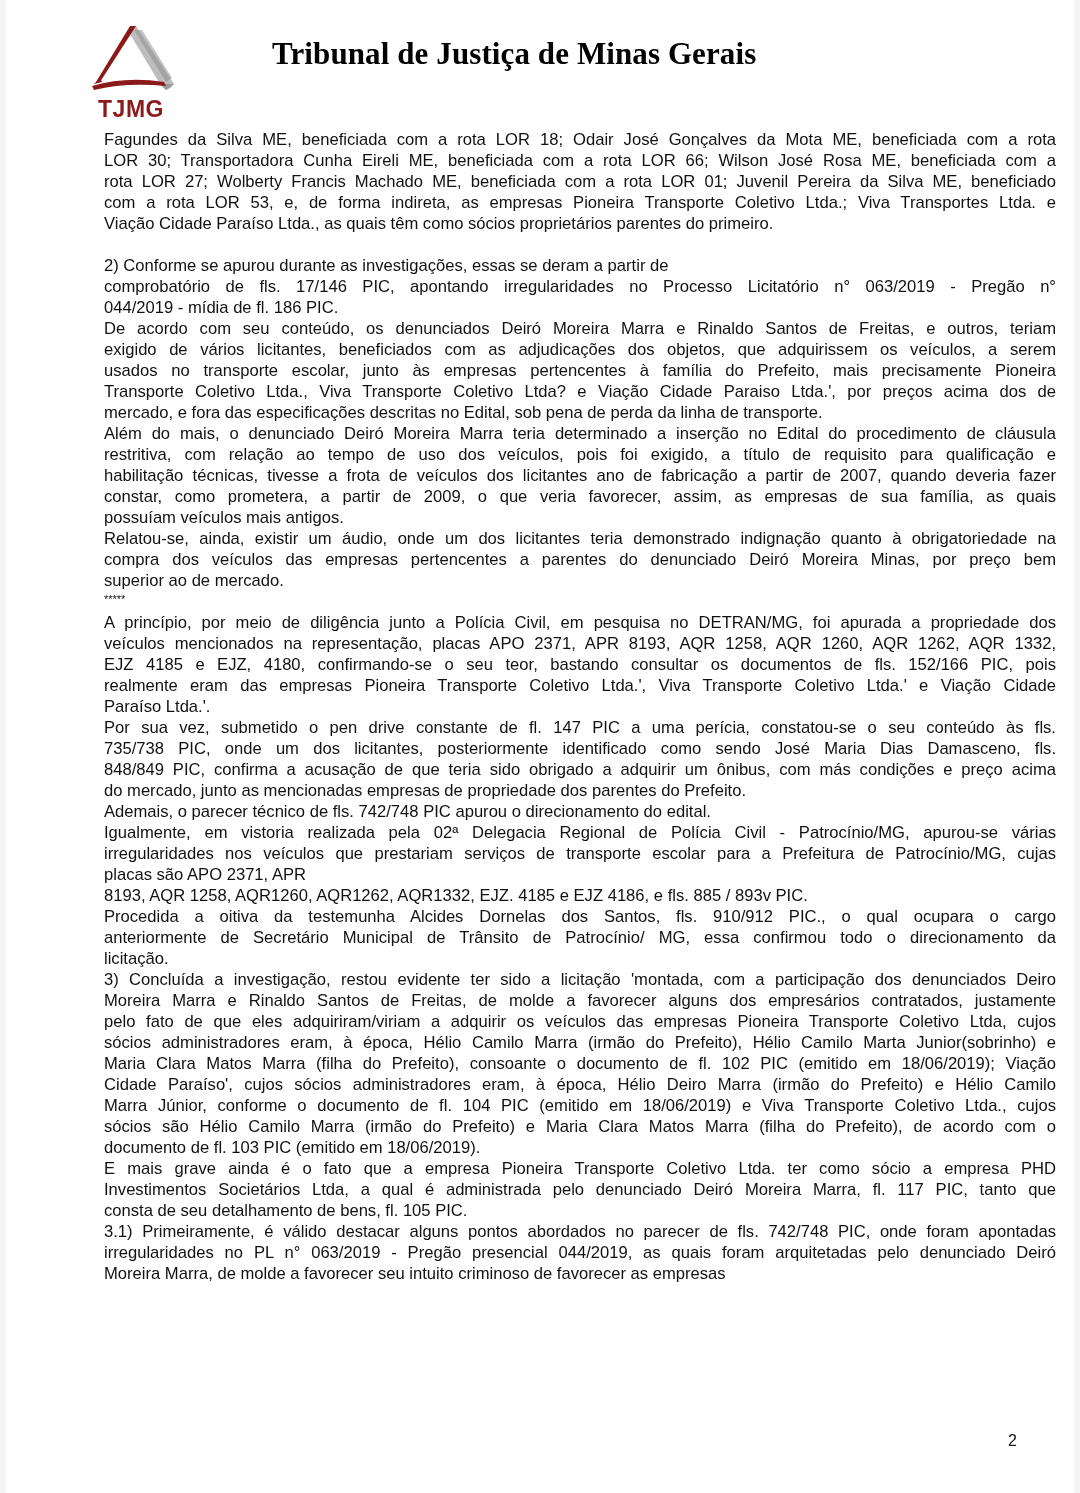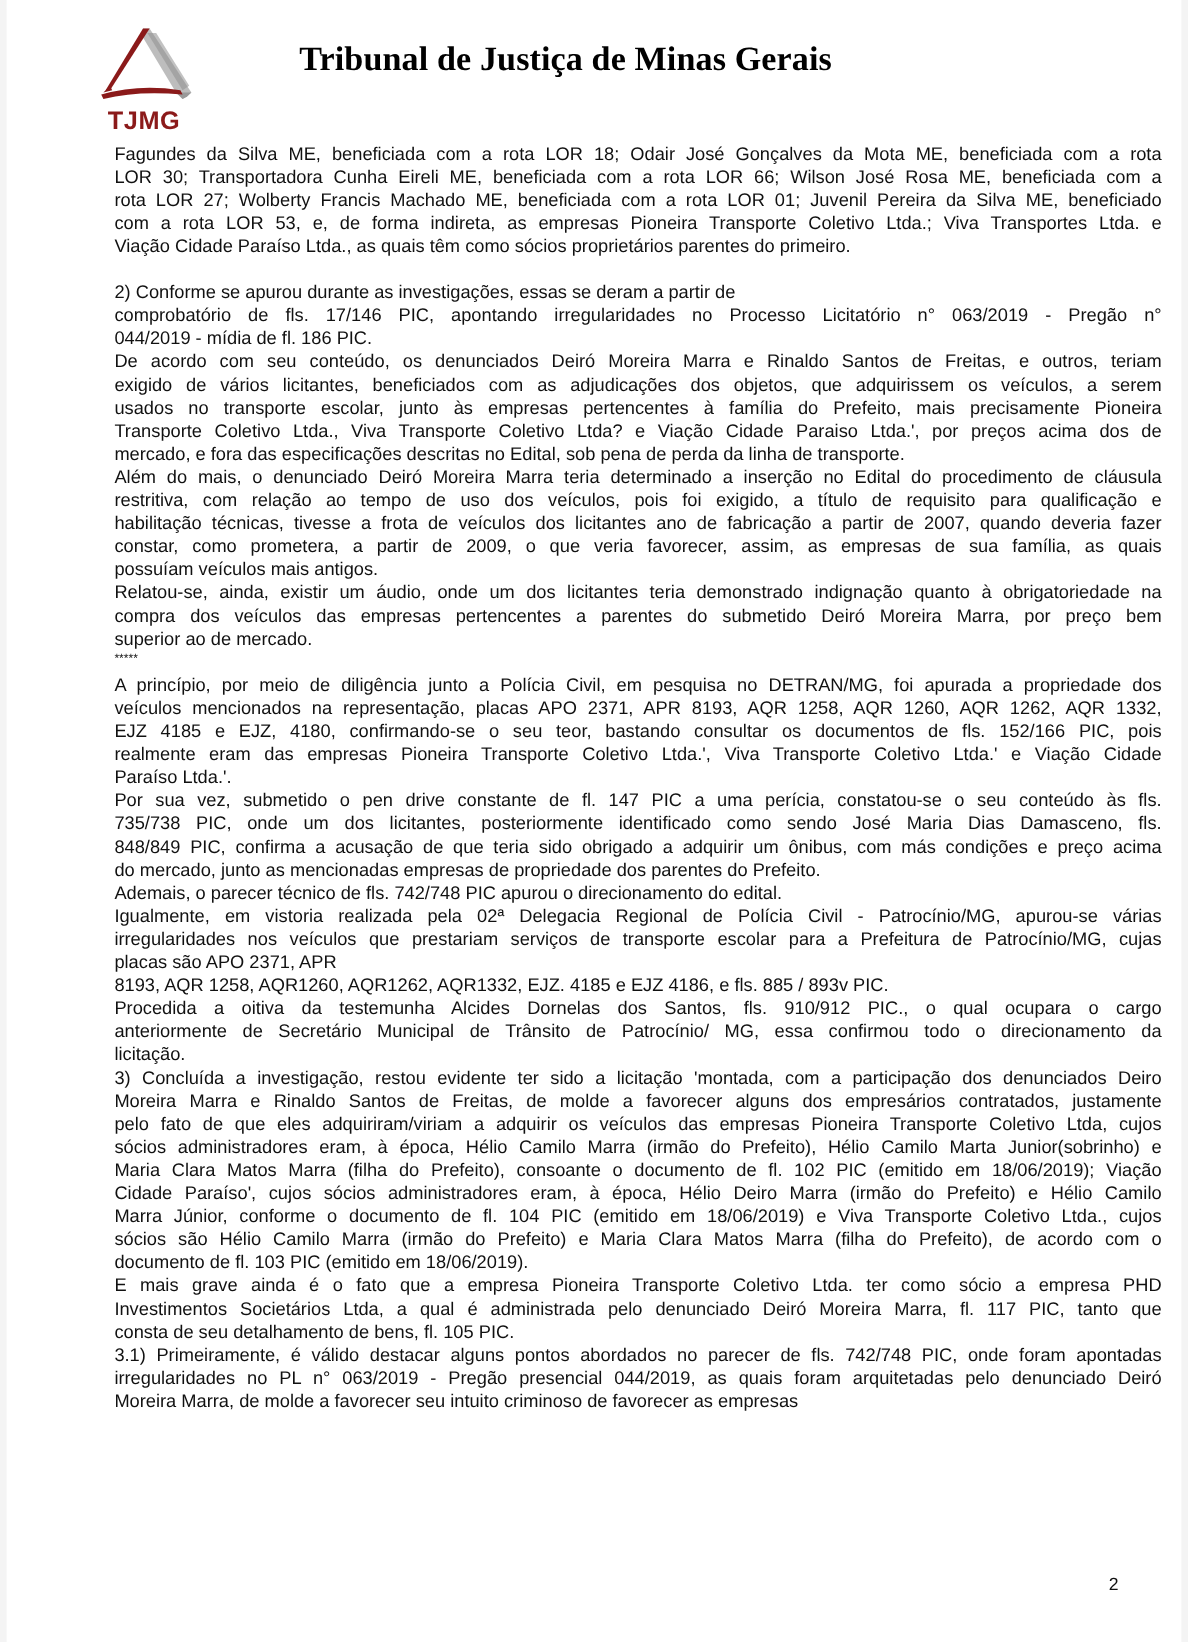--- a/index.html
+++ b/index.html
@@ -72,21 +72,21 @@
       <span class="line j">exigido de vários licitantes, beneficiados com as adjudicações dos objetos, que adquirissem os veículos, a serem</span>
       <span class="line j">usados no transporte escolar, junto às empresas pertencentes à família do Prefeito, mais precisamente Pioneira</span>
       <span class="line j">Transporte Coletivo Ltda., Viva Transporte Coletivo Ltda? e Viação Cidade Paraiso Ltda.', por preços acima dos de</span>
       <span class="line">mercado, e fora das especificações descritas no Edital, sob pena de perda da linha de transporte.</span>
       <span class="line j">Além do mais, o denunciado Deiró Moreira Marra teria determinado a inserção no Edital do procedimento de cláusula</span>
       <span class="line j">restritiva, com relação ao tempo de uso dos veículos, pois foi exigido, a título de requisito para qualificação e</span>
       <span class="line j">habilitação técnicas, tivesse a frota de veículos dos licitantes ano de fabricação a partir de 2007, quando deveria fazer</span>
       <span class="line j">constar, como prometera, a partir de 2009, o que veria favorecer, assim, as empresas de sua família, as quais</span>
       <span class="line">possuíam veículos mais antigos.</span>
       <span class="line j">Relatou-se, ainda, existir um áudio, onde um dos licitantes teria demonstrado indignação quanto à obrigatoriedade na</span>
-      <span class="line j">compra dos veículos das empresas pertencentes a parentes do submetido Deiró Moreira Marra, por preço bem</span>
+      <span class="line j">compra dos veículos das empresas pertencentes a parentes do denunciado Deiró Moreira Minas, por preço bem</span>
       <span class="line">superior ao de mercado.</span>
       <span class="line stars">*****</span>
       <span class="line j">A princípio, por meio de diligência junto a Polícia Civil, em pesquisa no DETRAN/MG, foi apurada a propriedade dos</span>
       <span class="line j">veículos mencionados na representação, placas APO 2371, APR 8193, AQR 1258, AQR 1260, AQR 1262, AQR 1332,</span>
       <span class="line j">EJZ 4185 e EJZ, 4180, confirmando-se o seu teor, bastando consultar os documentos de fls. 152/166 PIC, pois</span>
       <span class="line j">realmente eram das empresas Pioneira Transporte Coletivo Ltda.', Viva Transporte Coletivo Ltda.' e Viação Cidade</span>
       <span class="line">Paraíso Ltda.'.</span>
       <span class="line j">Por sua vez, submetido o pen drive constante de fl. 147 PIC a uma perícia, constatou-se o seu conteúdo às fls.</span>
       <span class="line j">735/738 PIC, onde um dos licitantes, posteriormente identificado como sendo José Maria Dias Damasceno, fls.</span>
       <span class="line j">848/849 PIC, confirma a acusação de que teria sido obrigado a adquirir um ônibus, com más condições e preço acima</span>

